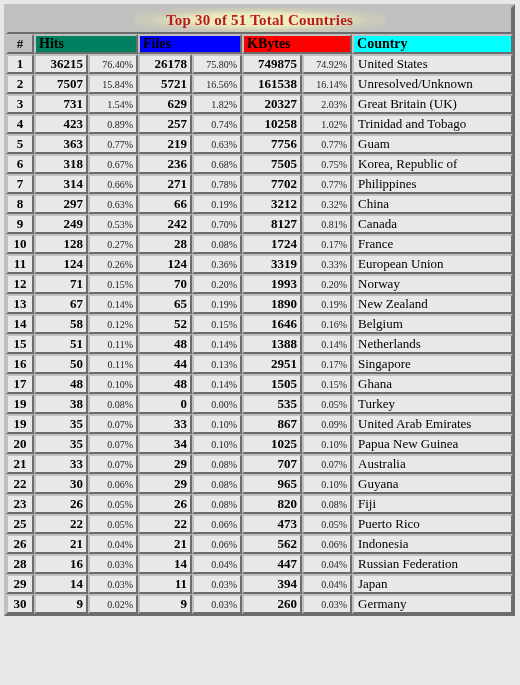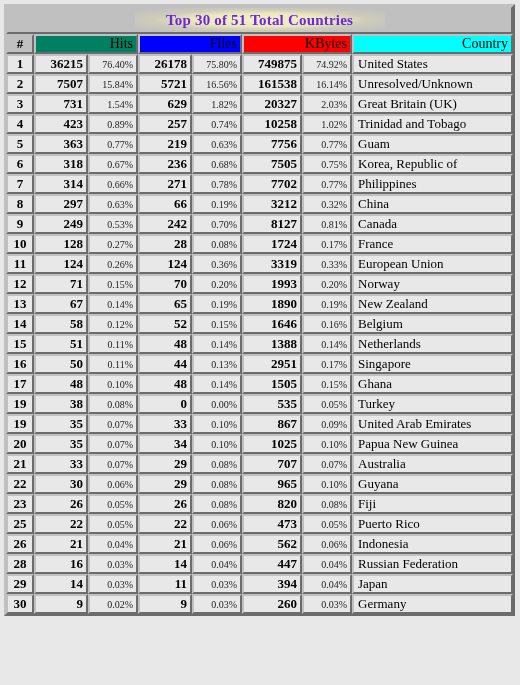--- a/index.html
+++ b/index.html
@@ -56,21 +56,21 @@
     height: 24px;
     background: radial-gradient(ellipse at center, #f2f0c8 0%, #ece9bd 38%, rgba(214,212,180,0.55) 62%, rgba(192,192,192,0) 88%);
     pointer-events: none;
   }
   .title-text {
     position: relative;
     z-index: 2;
     font-family: "Liberation Serif", "DejaVu Serif", serif;
     font-weight: bold;
     font-size: 15px;
-    color: #6d28d9;
+    color: #b91c1c;
     letter-spacing: 0.2px;
     white-space: nowrap;
   }
 
   
   .data-table {
     border-collapse: separate;
     border-spacing: 0;
     width: 100%;
     table-layout: fixed;
@@ -90,23 +90,23 @@
 
   
   th.h-num {
     background: #c0c0c0;
     text-align: center;
     font-size: 13px;
     font-weight: bold;
     color: #000;
   }
   th.h-col {
-    text-align: right;
+    text-align: left;
     font-size: 14px;
-    font-weight: normal;
+    font-weight: bold;
     color: #000;
     height: 16px;
   }
   th.h-hits   { background: #008060; }
   th.h-files  { background: #0000ff; }
   th.h-kbytes { background: #ff0000; }
   th.h-country{ background: #00ffff; }
 
   
   td.c-num {

